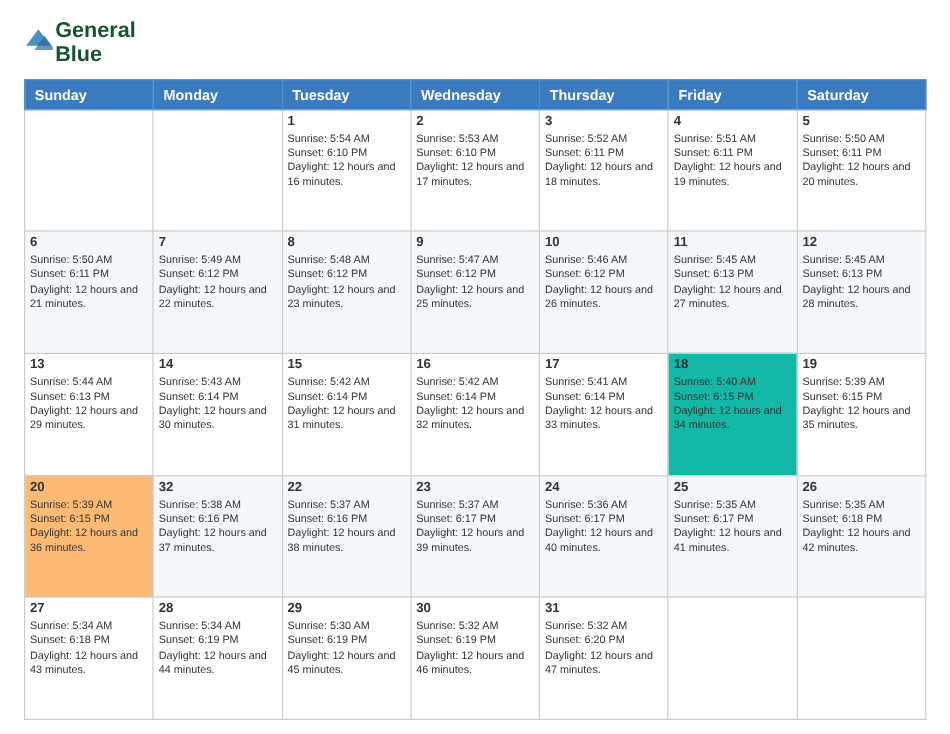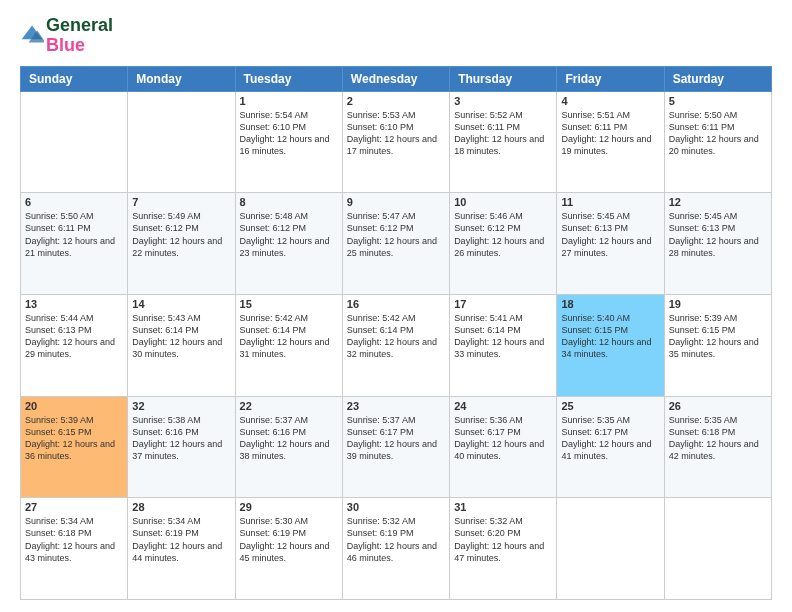--- a/index.html
+++ b/index.html
@@ -110,21 +110,21 @@
     <div class="logo">
       <div>
         <svg class="logo-icon" viewBox="0 0 28 28" width="28" height="28">
           <polygon points="14,4 26,20 2,20" fill="#4a90c4"></polygon>
           <polygon points="20,10 30,24 10,24" fill="#2a6a9e" opacity="0.7"></polygon>
         </svg>
       </div>
       <div>
         <div class="logo-text">
           <span>General</span><br>
-          <span style="color:#ec4899;margin-top:25px;">Blue</span>
+          <span style="color:#14532d;margin-top:25px;">Blue</span>
         </div>
       </div>
     </div>
     <div class="title-block">
       <div class="month-title"></div>
       <div class="subtitle"></div>
     </div>
   </div>
 
   <table class="calendar">
@@ -242,21 +242,21 @@
             <div class="day-info">Sunrise: 5:42 AM
 Sunset: 6:14 PM
 Daylight: 12 hours and 32 minutes.</div>
           </td>
           <td style="background-color: rgb(255, 255, 255);">
             <span class="day-number">17</span>
             <div class="day-info">Sunrise: 5:41 AM
 Sunset: 6:14 PM
 Daylight: 12 hours and 33 minutes.</div>
           </td>
-          <td style="background-color: #7dd3fc;">
+          <td style="background-color: #14b8a6;">
             <span class="day-number">18</span>
             <div class="day-info">Sunrise: 5:40 AM
 Sunset: 6:15 PM
 Daylight: 12 hours and 34 minutes.</div>
           </td>
           <td style="background-color: rgb(255, 255, 255);">
             <span class="day-number">19</span>
             <div class="day-info">Sunrise: 5:39 AM
 Sunset: 6:15 PM
 Daylight: 12 hours and 35 minutes.</div>

